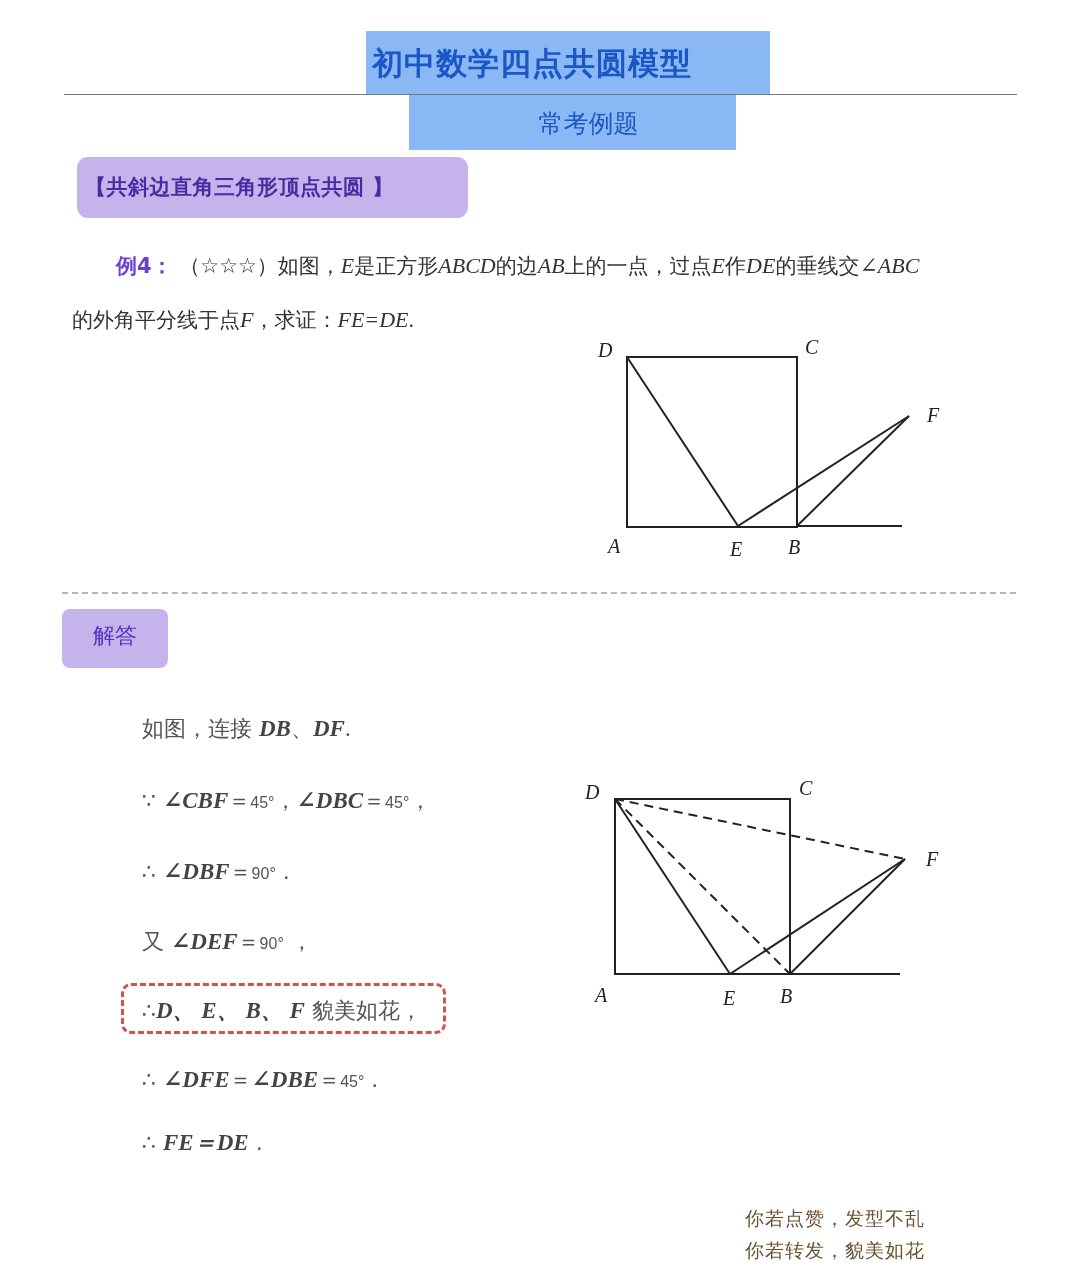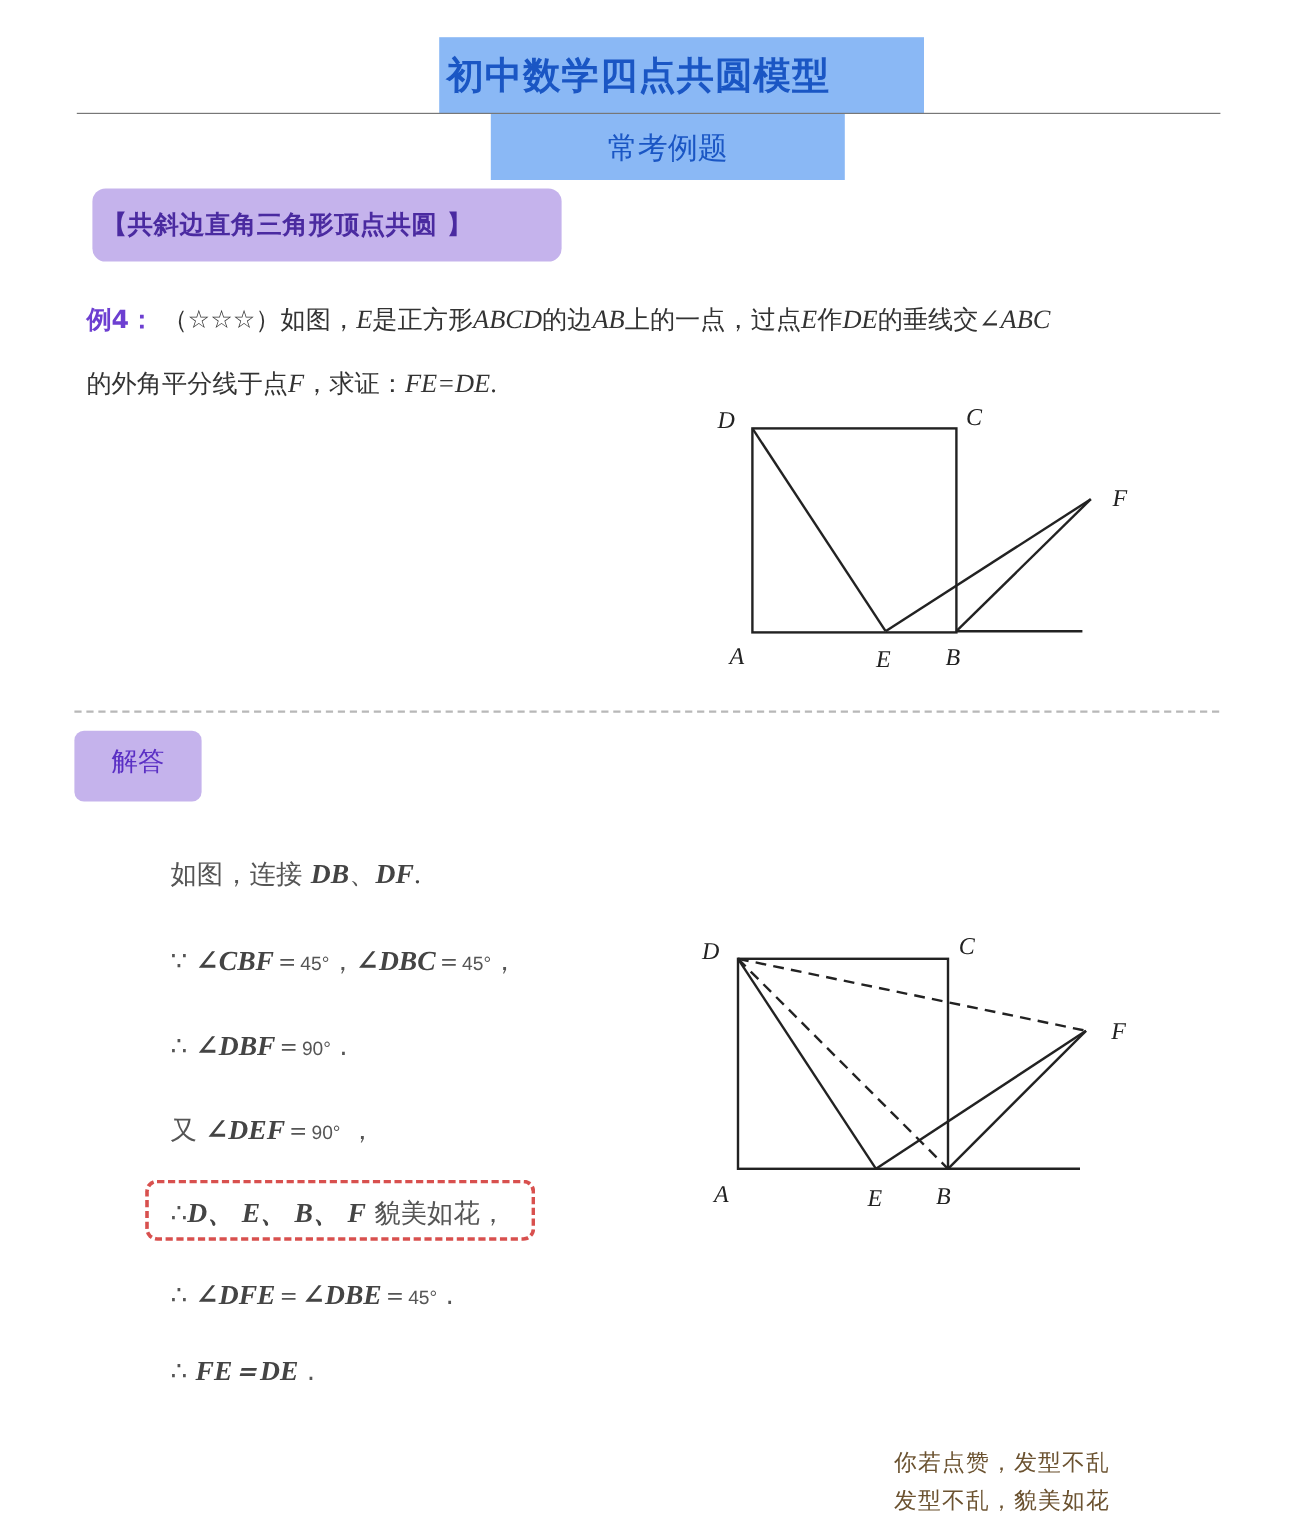--- a/index.html
+++ b/index.html
@@ -5,26 +5,26 @@
   html, body { margin: 0; padding: 0; background: #ffffff; }
   body { width: 1080px; height: 1276px; position: relative; overflow: hidden;
          font-family: "DejaVu Sans", "Liberation Sans", sans-serif; color: #333; }
   .abs { position: absolute; }
   .title-box { left: 366px; top: 31px; width: 404px; height: 64px; background: #8ab8f5; }
   .title-text { left: 366px; top: 31px; width: 368px; height: 64px; line-height: 64px;
                 font-size: 31px; font-weight: bold; color: #1a56c4; padding-left: 6px; box-sizing: border-box;
                 letter-spacing: 1px; white-space: nowrap; }
   .hline { left: 64px; top: 94px; width: 953px; height: 1px; background: #777; }
   .sub-box { left: 409px; top: 95px; width: 295px; height: 55px; background: #8ab8f5;
-             line-height: 58px; text-align: center; font-size: 25px; color: #1a56c4; }
+             line-height: 58px; text-align: center; font-size: 25px; color: #1a56c4; padding-left: 32px; }
   .tag { left: 77px; top: 157px; width: 391px; height: 61px; background: #c5b3ec;
          border-radius: 11px; line-height: 61px; font-size: 21px; font-weight: bold; color: #4a2aa0;
          box-sizing: border-box; padding-left: 8px; white-space: nowrap; letter-spacing: 0.5px; }
   .q-line { left: 72px; font-size: 21px; color: #333; white-space: nowrap; font-family: "DejaVu Sans", sans-serif; }
-  .q-label { color: #6d3fd1; font-weight: bold; }
+  .q-label { color: #6d3fd1; font-weight: bold; margin-left: 44px; }
   .m { font-family: "Liberation Serif", "DejaVu Serif", serif; font-style: italic; font-size: 22px; }
   .m-up { font-family: "Liberation Serif", "DejaVu Serif", serif; font-size: 22px; }
   .dash-sep { left: 62px; top: 592px; width: 954px; height: 0; border-top: 2px dashed #b8b8b8; }
   .ans-tag { left: 62px; top: 609px; width: 106px; height: 59px; background: #c5b3ec; border-radius: 8px;
              line-height: 54px; text-align: center; font-size: 22px; color: #5a2fc4; }
   .sol { left: 142px; font-size: 22px; color: #555; white-space: nowrap; }
   .sol .m, .sol .m-up { color: #444; font-size: 23px; }
   .sol .m.b { font-weight: bold; }
   .sol .n { font-family: "Liberation Sans", sans-serif; font-size: 16px; color: #555; }
   .highlight { left: 121px; top: 983px; width: 325px; height: 51px; border: 3px dashed #d8504e;
@@ -107,13 +107,13 @@
   </g>
   <text x="15" y="29">D</text>
   <text x="229" y="25">C</text>
   <text x="356" y="96">F</text>
   <text x="25" y="232">A</text>
   <text x="153" y="235">E</text>
   <text x="210" y="233">B</text>
 </svg>
 
 <div class="abs foot" style="top:1206px;">你若点赞，发型不乱</div>
-<div class="abs foot" style="top:1238px;">发型不乱，貌美如花</div>
+<div class="abs foot" style="top:1238px;">你若转发，貌美如花</div>
 
 </body></html>

